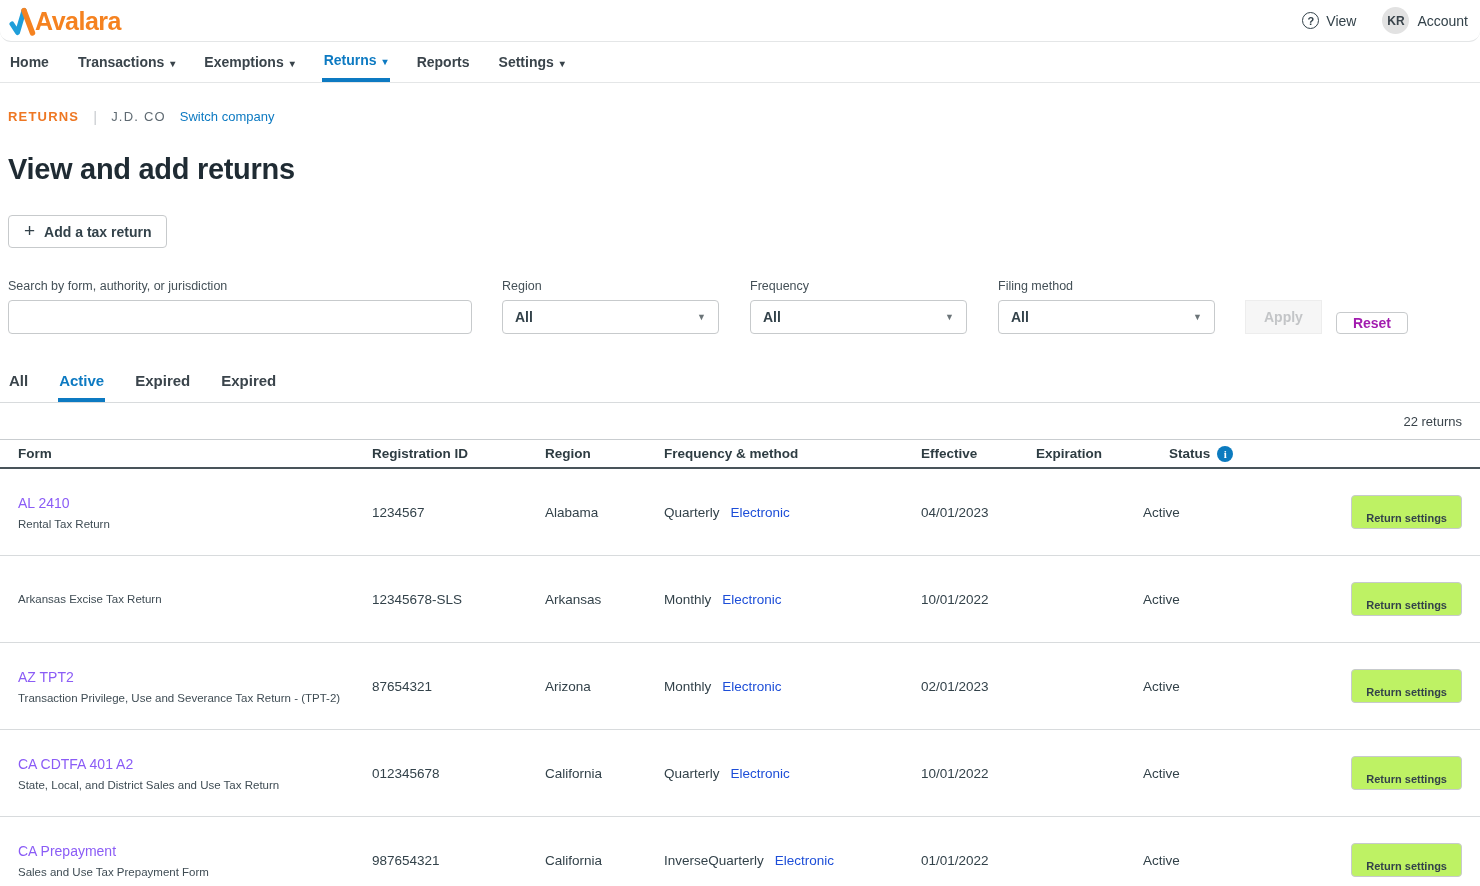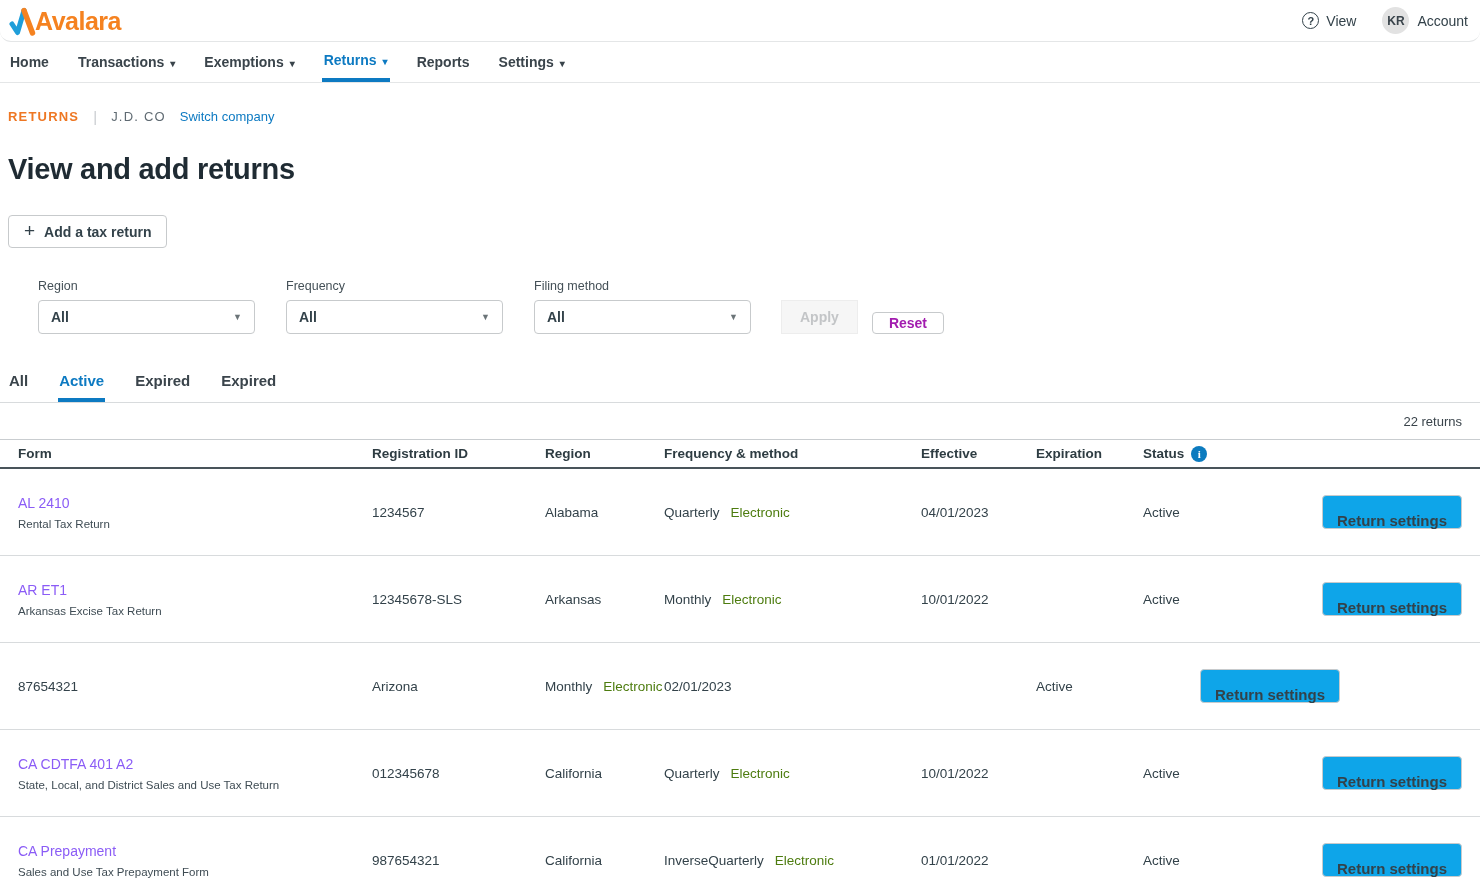--- a/index.html
+++ b/index.html
@@ -65,34 +65,34 @@
   .tab.active { color:#0d7ac2; box-shadow:inset 0 -4px 0 #0d7ac2; }
 
   
   .count-row { display:flex; justify-content:flex-end; padding:11px 18px 10px; font-size:13px; color:#3a444b; }
 
   
   .grid { display:grid; grid-template-columns:354px 173px 119px 257px 115px 107px 197px 122px;
     align-items:center; padding:0 18px; }
   .thead { height:30px; border-top:1px solid #c9cdd0; border-bottom:2px solid #49545a; }
   .th { font-size:13.5px; font-weight:bold; color:#2e3c42; }
-  .th-status { display:flex; align-items:center; gap:7px; }
+  .th-status { display:flex; align-items:center; gap:7px;margin-left:26px; }
   .info-dot { width:16px; height:16px; border-radius:50%; background:#0c7bbf; color:#fff;
     font-size:11px; font-weight:bold; display:flex; align-items:center; justify-content:center;
     font-family:"Liberation Serif", serif; cursor:pointer; }
   .trow { height:87px; border-bottom:1px solid #d8dbdd; }
   .cell { font-size:13.5px; color:#33424a; }
   .c-form { display:flex; flex-direction:column; gap:7px; padding-right:20px; }
   .form-name { font-size:14px; color:#8b5cf6; }
   .form-desc { font-size:11.5px; color:#3f4c54; }
   .c-freq { display:flex; align-items:baseline; gap:11px; }
-  .method { color:#4d7c0f;text-align:right; }
+  .method { color:#1d4ed8;text-align:right; }
   .c-action { display:flex; justify-content:flex-end; }
-  .row-btn { height:33px; padding:16px 14px; background:#0ea5e9; border:1px solid #c7cacc; border-radius:4px;
-    font-size:15px; font-weight:bold; color:#33424a; cursor:pointer; font-family:inherit; white-space:nowrap; }
+  .row-btn { height:33px; padding:16px 14px; background:#bef264; border:1px solid #c7cacc; border-radius:4px;
+    font-size:11px; font-weight:bold; color:#33424a; cursor:pointer; font-family:inherit; white-space:nowrap; }
 </style>
 </head>
 <body>
 
 
 
 
 <div class="topbar">
   <div class="logo">
     <svg width="30" height="30" viewBox="0 0 30 30">
@@ -150,20 +150,24 @@
 
 <h1 class="page-title">View and add returns</h1>
 
 <button class="add-btn">
   <span class="plus">+</span>
   <span>Add a tax return</span>
 </button>
 
 
 <div class="filters">
+  <div class="fgroup">
+    <label class="flabel">Search by form, authority, or jurisdiction</label>
+    <input class="search-input" type="text" value="" style="">
+  </div>
   <div class="gap30"></div>
   <div class="fgroup">
     <label class="flabel">Region</label>
     <div class="sel">
       <span class="sel-value">All</span>
       <span class="sel-caret">▼</span>
     </div>
   </div>
   <div class="gap31"></div>
   <div class="fgroup">
@@ -230,38 +234,41 @@
     <div class="cell">04/01/2023</div>
     <div class="cell"></div>
     <div class="cell">Active</div>
     <div class="cell c-action">
       <button class="row-btn">Return settings</button>
     </div>
   </div>
 
   <div class="grid trow">
     <div class="cell c-form">
-      <span class="form-name">AR ET1</span>
       <span class="form-desc">Arkansas Excise Tax Return</span>
     </div>
     <div class="cell">12345678-SLS</div>
     <div class="cell">Arkansas</div>
     <div class="cell c-freq">
       <span>Monthly</span>
       <span class="method">Electronic</span>
     </div>
     <div class="cell">10/01/2022</div>
     <div class="cell"></div>
     <div class="cell">Active</div>
     <div class="cell c-action">
       <button class="row-btn">Return settings</button>
     </div>
   </div>
 
   <div class="grid trow">
+    <div class="cell c-form">
+      <span class="form-name">AZ TPT2</span>
+      <span class="form-desc">Transaction Privilege, Use and Severance Tax Return - (TPT-2)</span>
+    </div>
     <div class="cell">87654321</div>
     <div class="cell">Arizona</div>
     <div class="cell c-freq">
       <span>Monthly</span>
       <span class="method">Electronic</span>
     </div>
     <div class="cell">02/01/2023</div>
     <div class="cell"></div>
     <div class="cell">Active</div>
     <div class="cell c-action">

